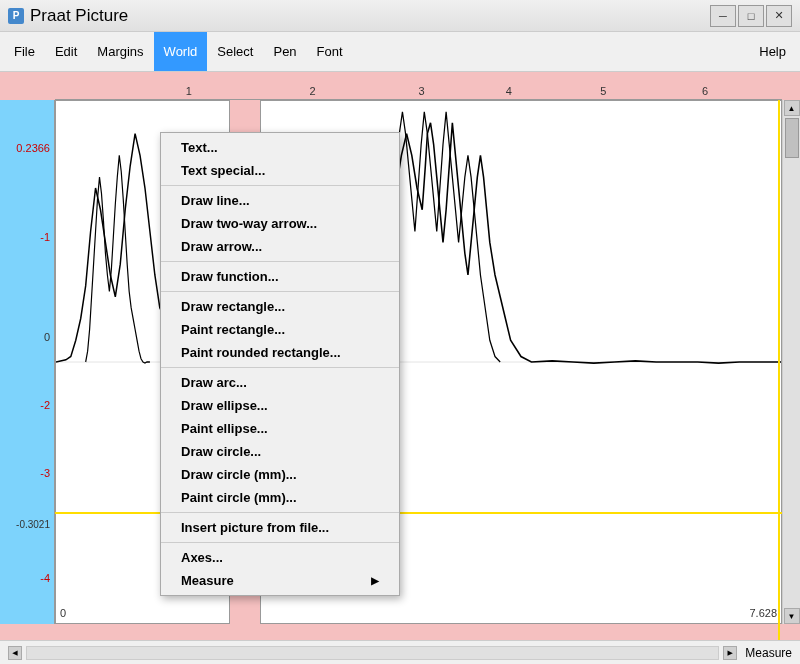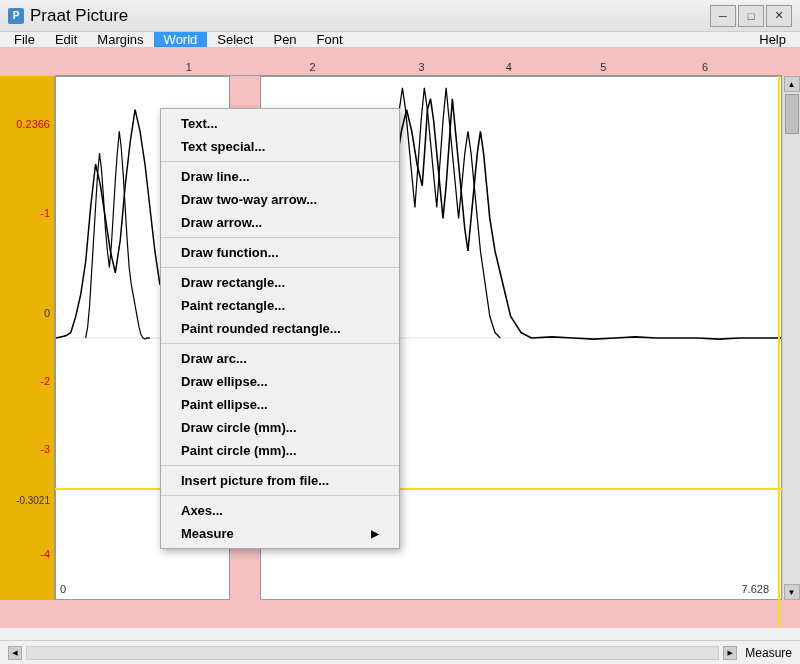--- a/index.html
+++ b/index.html
@@ -55,21 +55,21 @@
       align-items: center;
       justify-content: center;
       font-size: 11px;
       color: #333;
     }
 
     
     .menubar {
       background: #f0f0f0;
       border-bottom: 1px solid #ccc;
-      height: 16px;
+      height: 40px;
       display: flex;
       align-items: center;
       padding: 0 4px;
     }
     .menu-item {
       padding: 3px 10px;
       cursor: pointer;
       font-size: 13px;
       color: #000;
       height: 100%;
@@ -107,21 +107,21 @@
       padding-bottom: 2px;
     }
 
     
     .axis-left {
       position: absolute;
       left: 0;
       top: 28px;
       width: 55px;
       bottom: 28px;
-      background: #eab308;
+      background: #7dd3fc;
       border-right: 1px solid #999;
     }
 
     
     .waveform-left {
       position: absolute;
       top: 28px;
       left: 55px;
       width: 175px;
       bottom: 28px;
@@ -340,21 +340,21 @@
                L155,100 L158,60 L160,30 L163,20 L166,40 L169,70 L172,100 L175,130 
                L178,100 L181,60 L184,20 L187,50 L190,80 L193,110 L196,140 
                L199,160 L202,130 L205,100 L208,70 L211,50 L214,70 L217,100 L220,130 
                L225,160 L230,180 L235,200 L240,220 L250,235 L260,240 
                L280,239 L300,240 L320,241 L340,240 L360,239 L380,240 L400,240 L420,240 L440,241 L460,240 L480,240 L500,240" fill="none" stroke="#000" stroke-width="1.5"></path>
 
       <path d="M110,240 L115,220 L118,200 L121,170 L124,130 L127,90 L130,60 L133,30 L136,10 L139,30 L142,60 L145,90
                L148,120 L151,80 L154,40 L157,10 L160,30 L163,60 L166,90 L169,120
                L172,80 L175,40 L178,10 L181,40 L184,70 L187,100 L190,130 L193,100 L196,70 L199,50 L202,70 L205,100 L208,130 L211,160 L214,180 L217,200 L220,220 L225,235 L230,240" fill="none" stroke="#000" stroke-width="1.2"></path>
     </svg>
-    <span style="position:absolute; bottom:4px; right:12px; font-size:11px; color:#333;">7.628</span>
+    <span style="position:absolute; bottom:4px; right:4px; font-size:11px; color:#333;">7.628</span>
   </div>
 
   <div class="yellow-line" style="top: calc(28px + 71%);"></div>
 
   <div class="yellow-vline" style="right: 20px;"></div>
 
   <div class="scrollbar-v">
     <div class="scroll-arrow">▲</div>
     <div class="scroll-thumb"></div>
     <div class="scroll-arrow" style="margin-top:auto;">▼</div>
@@ -370,20 +370,21 @@
     <div class="dropdown-separator"></div>
     <div class="dropdown-item">Draw function...</div>
     <div class="dropdown-separator"></div>
     <div class="dropdown-item">Draw rectangle...</div>
     <div class="dropdown-item">Paint rectangle...</div>
     <div class="dropdown-item">Paint rounded rectangle...</div>
     <div class="dropdown-separator"></div>
     <div class="dropdown-item">Draw arc...</div>
     <div class="dropdown-item">Draw ellipse...</div>
     <div class="dropdown-item">Paint ellipse...</div>
+    <div class="dropdown-item">Draw circle...</div>
     <div class="dropdown-item">Draw circle (mm)...</div>
     <div class="dropdown-item">Paint circle (mm)...</div>
     <div class="dropdown-separator"></div>
     <div class="dropdown-item">Insert picture from file...</div>
     <div class="dropdown-separator"></div>
     <div class="dropdown-item">Axes...</div>
     <div class="dropdown-item">
       <span>Measure</span>
       <span class="arrow">▶</span>
     </div>

